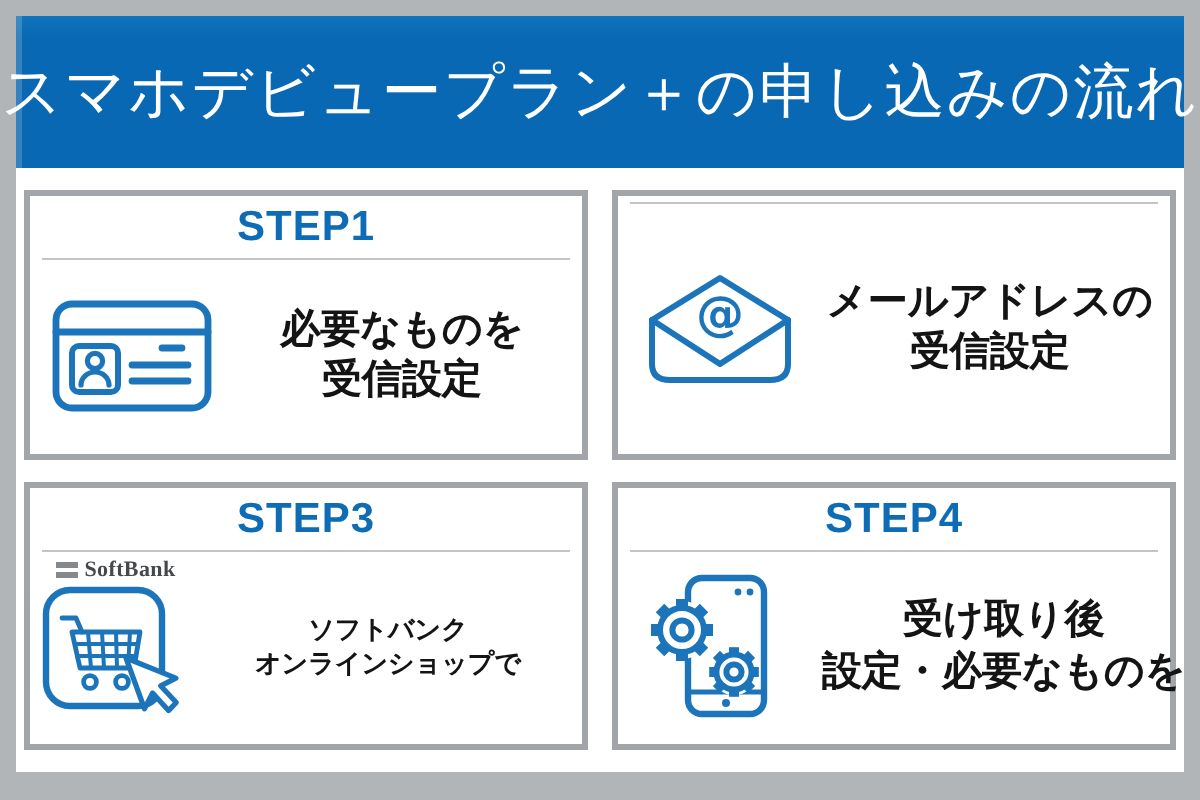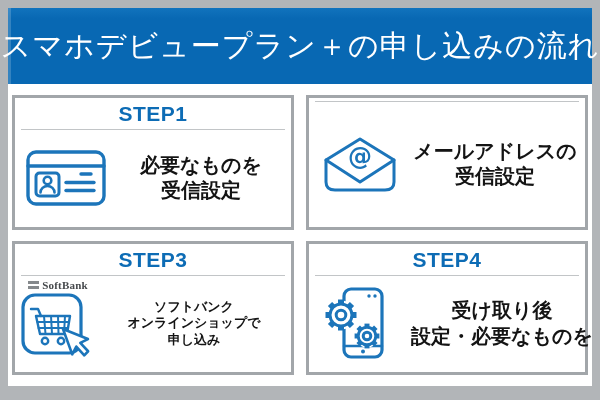--- a/index.html
+++ b/index.html
@@ -123,21 +123,20 @@
             <line x1="18.5" y1="36" x2="47.5" y2="36"></line>
           </g>
           <circle cx="25" cy="49" r="3.2" stroke-width="2.4"></circle>
           <circle cx="41" cy="49" r="3.2" stroke-width="2.4"></circle>
           <path d="M43,37 L43,64 L49.5,58 L54,69 L59,66.5 L54.5,56 L63,55 Z" transform="rotate(-20 43 37)" fill="#ffffff" stroke-width="2.6"></path>
         </svg>
       </div>
       <div class="text-col">
         <div>ソフトバンク</div>
         <div>オンラインショップで</div>
-        <div>申し込み</div>
       </div>
     </div>
   </div>
 
   <div class="card">
     <div class="step-label">STEP4</div>
     <div class="divider"></div>
     <div class="card-body">
       <div class="icon-col">
         <svg width="76" height="76" viewBox="0 0 76 76" fill="none" stroke="#1c75ba" stroke-width="3" stroke-linecap="round" stroke-linejoin="round">

